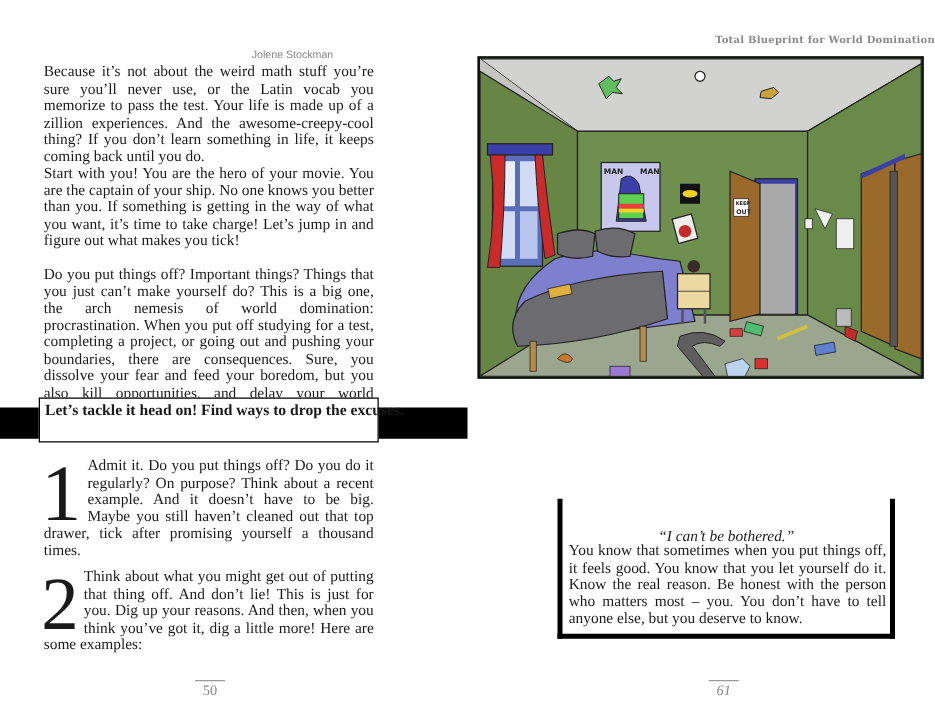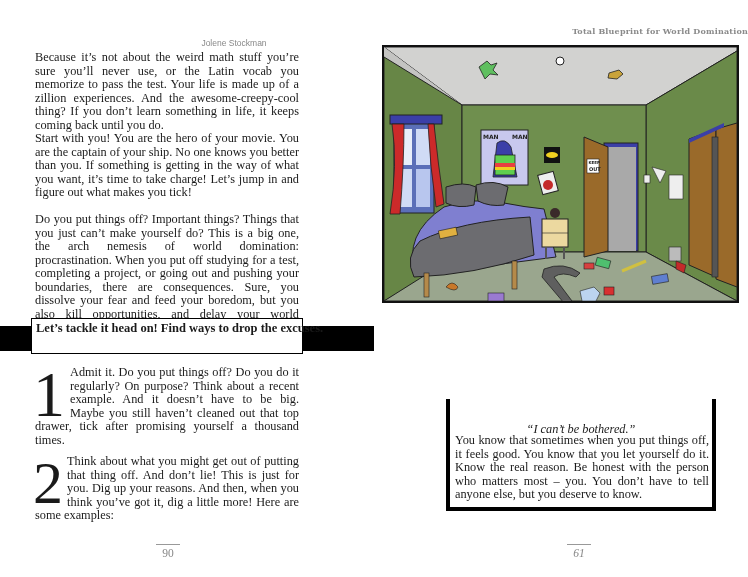--- a/index.html
+++ b/index.html
@@ -48,21 +48,21 @@
 
   <div class="item item1">
     <span class="num">1</span>
     <span>Admit it. Do you put things off? Do you do it regularly? On purpose? Think about a recent example. And it doesn’t have to be big. Maybe you still haven’t cleaned out that top drawer, tick after promising yourself a thousand times.</span>
   </div>
   <div class="item item2">
     <span class="num">2</span>
     <span>Think about what you might get out of putting that thing off. And don’t lie! This is just for you. Dig up your reasons. And then, when you think you’ve got it, dig a little more! Here are some examples:</span>
   </div>
 
-  <div class="folio left">90</div>
+  <div class="folio left">50</div>
 </div>
 
 <div class="page right">
   <div class="running-head-right">Total Blueprint for World Domination</div>
 
   <div class="illustration">
     <svg width="353" height="254" viewBox="0 0 353 254" xmlns="http://www.w3.org/2000/svg">
 
       <rect x="0" y="0" width="353" height="254" fill="#6f8f4e"></rect>
 

